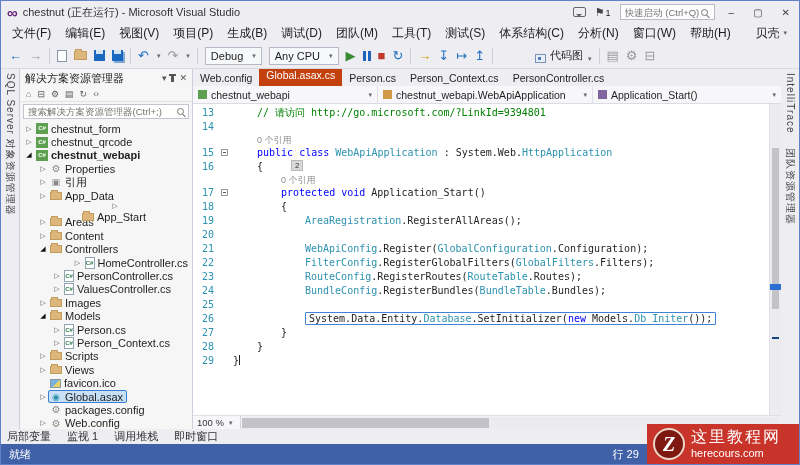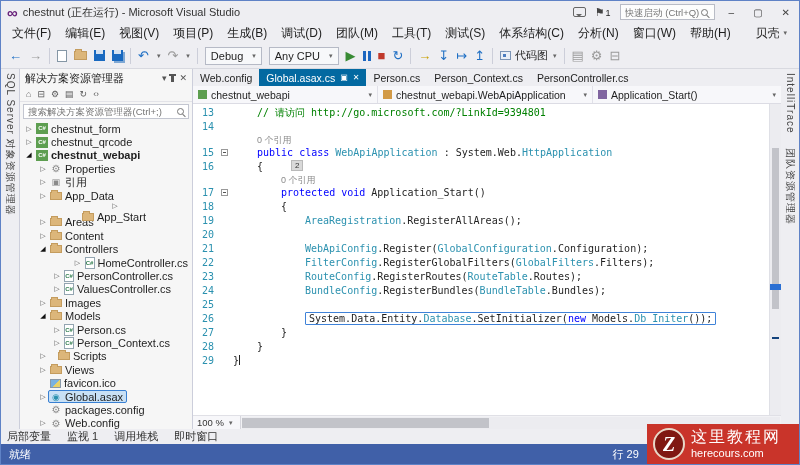--- a/index.html
+++ b/index.html
@@ -39,21 +39,21 @@
   .tsep { width:1px; height:16px; background:#ccced9; }
   .mini { font-size:7px; color:#666; margin-left:1px; }
   .ico-page { width:10px; height:12px; background:#fff; border:1px solid #8496a5; display:inline-block; }
   .ico-folder { width:13px; height:9px; background:#dcb67a; border:1px solid #c49c5e; display:inline-block; position:relative; }
   .ico-folder:before { content:""; position:absolute; top:-3px; left:0; width:5px; height:2px; background:#dcb67a; border:1px solid #c49c5e; border-bottom:none; }
   .ico-save { width:11px; height:11px; background:#1969c0; display:inline-block; position:relative; }
   .ico-save:after { content:""; position:absolute; left:2px; top:0; width:7px; height:4px; background:#d5e2f2; }
   .ico-save.all { box-shadow:2px 2px 0 #7fa8d4; }
   .pausebars { width:8px; height:10px; border-left:3px solid #1c66c0; border-right:3px solid #1c66c0; display:inline-block; }
   .tselect { height:18px; border:1px solid #b6bac6; background:#f7f8fa; display:flex; align-items:center; padding:0 5px; gap:8px; font-size:11px; }
-  .tbtn { display:flex; align-items:center; gap:4px; font-size:11px; }
+  .tbtn { display:flex; align-items:flex-end; gap:4px; font-size:11px;margin-left:35px; }
   .ico-map { width:11px; height:9px; background:#e8eef7; border:1px solid #7a93b5; display:inline-block; position:relative; }
   .ico-map:after { content:""; position:absolute; left:2px; top:2px; width:3px; height:3px; background:#4a7cc0; }
 
   
   .main { flex:1; display:flex; min-height:0; }
   .strip { width:18px; flex-shrink:0; display:flex; flex-direction:column; align-items:center; padding-top:4px; gap:14px; }
   .vtab { writing-mode:vertical-rl; text-orientation:sideways; font-size:10px; color:#444; letter-spacing:1px; white-space:nowrap; }
 
   
   .sepanel { width:174px; flex-shrink:0; background:#f6f6f6; border-left:1px solid #cccedb; border-right:1px solid #cccedb; display:flex; flex-direction:column; }
@@ -80,21 +80,21 @@
   .t-folder:before { content:""; position:absolute; top:-3px; left:0; width:5px; height:2px; background:#dcb67a; border:1px solid #c49c5e; border-bottom:none; }
   .t-properties,.t-config { color:#8a8a8a; font-size:10px; line-height:11px; width:12px; }
   .t-references { color:#8a8a8a; font-size:9px; width:12px; }
   .t-asax { color:#2b91af; font-size:9px; width:12px; }
   .t-image { width:11px; height:9px; background:linear-gradient(135deg,#7ab2e0 55%,#e8d26a 55%); border:1px solid #8899aa; }
 
   
   .editor-col { flex:1; display:flex; flex-direction:column; min-width:0; }
   .tabbar { height:17px; display:flex; flex-shrink:0; align-items:flex-end; }
   .etab { height:17px; display:flex; align-items:center; padding:0 7px; font-size:10.5px; color:#1e1e1e; gap:5px; cursor:default; }
-  .etab.active { background:#0369a1; color:#fff; }
+  .etab.active { background:#c2410c; color:#fff;flex-direction:column; }
   .tabico { font-size:8px; color:#fff; }
   .navbar { height:18px; background:#f7f7fa; border-bottom:1px solid #dcdce4; display:flex; flex-shrink:0; }
   .navcell { display:flex; align-items:center; gap:4px; padding:0 5px; font-size:10.5px; border-right:1px solid #e0e0e8; overflow:hidden; white-space:nowrap; }
   .navcell .mini { margin-left:auto; }
   .nc1 { width:185px; } .nc2 { width:215px; } .nc3 { flex:1; border-right:none; }
   .nicon { width:9px; height:9px; display:inline-block; flex-shrink:0; }
   .n-proj { background:#5d9e50; }
   .n-class { background:#d29a47; }
   .n-method { background:#8065a0; }
 
@@ -369,21 +369,21 @@
               <span class="tlabel">Person.cs</span>
             </span>
           </div>
           <div class="trow" style="padding-left: 32px;">
             <span class="exp">▷</span>
             <span class="tinner">
               <span class="ticon t-cs">C#</span>
               <span class="tlabel">Person_Context.cs</span>
             </span>
           </div>
-          <div class="trow" style="padding-left: 18px; gap: 8px;">
+          <div class="trow" style="padding-left: 18px;">
             <span class="exp">▷</span>
             <span class="tinner">
               <span class="ticon t-folder"></span>
               <span class="tlabel">Scripts</span>
             </span>
           </div>
           <div class="trow" style="padding-left: 18px;">
             <span class="exp">▷</span>
             <span class="tinner">
               <span class="ticon t-folder"></span>

